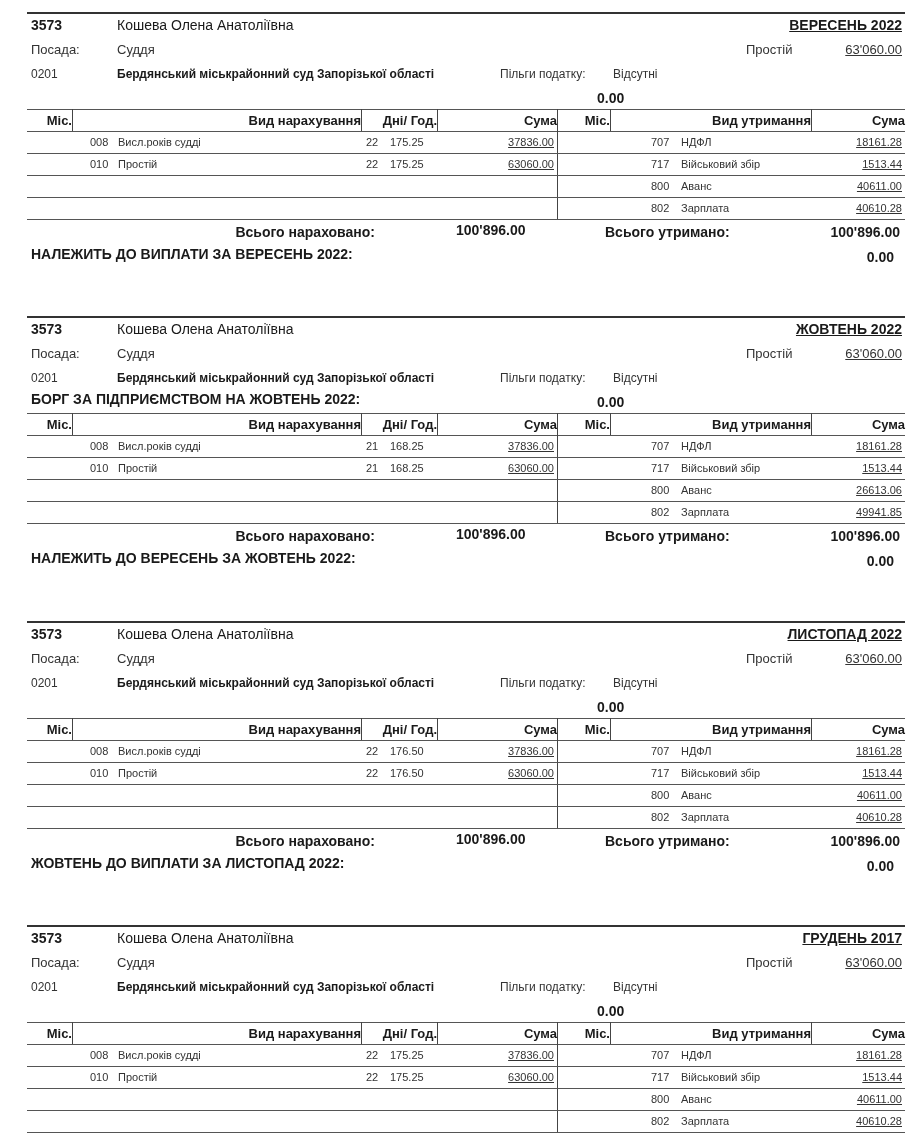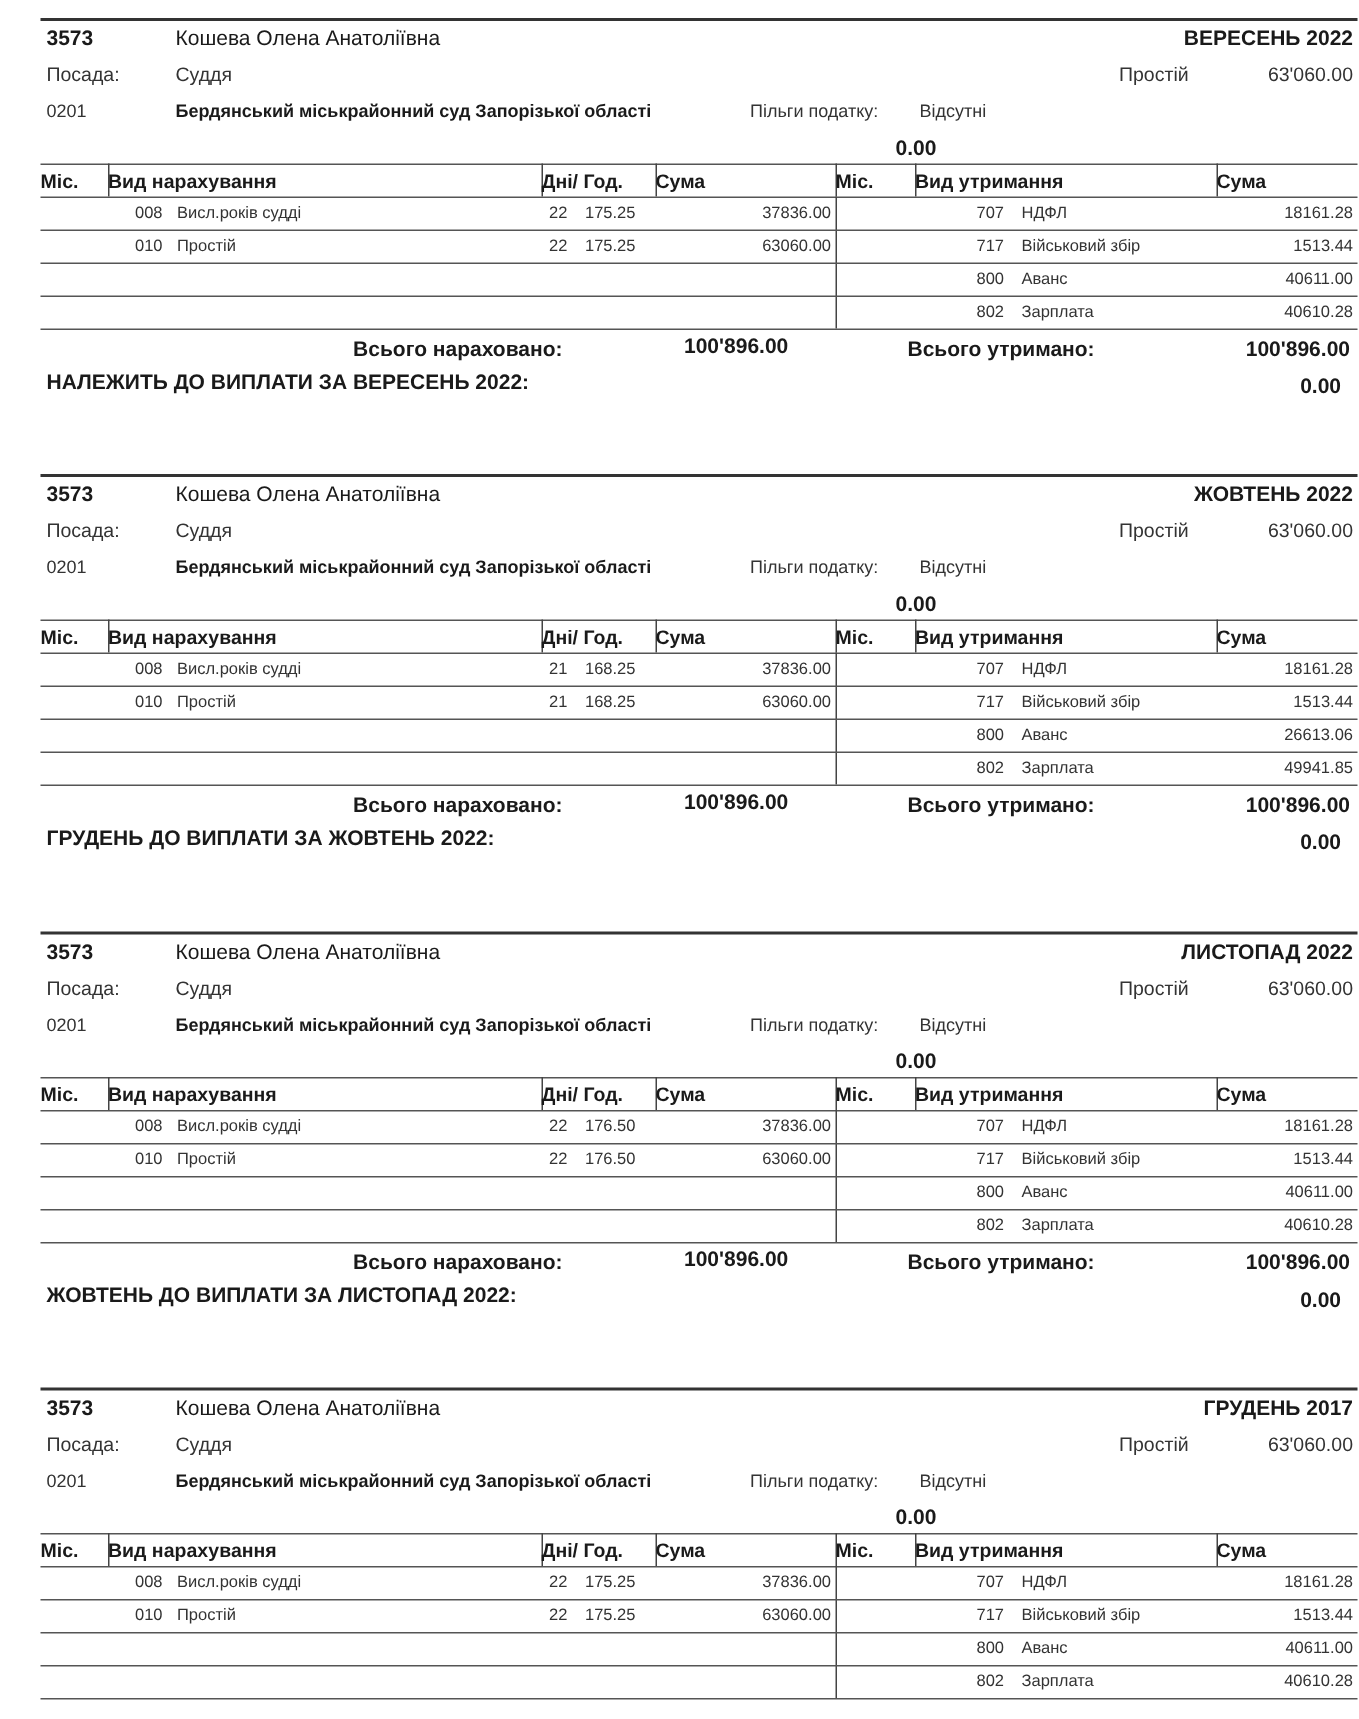--- a/index.html
+++ b/index.html
@@ -10,22 +10,22 @@
   .block { position: absolute; left: 0; width: 906px; height: 300px; }
   .abs { position: absolute; white-space: nowrap; }
   .topline { position: absolute; left: 27px; width: 878px; top: 0; height: 0; border-top: 2px solid #333; }
   .b { font-weight: bold; }
   .f14 { font-size: 14px; }
   .f13 { font-size: 13px; }
   .f12 { font-size: 12px; }
   .f11 { font-size: 11px; color: #333; }
   .hline { position: absolute; height: 0; border-top: 1.5px solid #555; }
   .vline { position: absolute; width: 0; border-left: 1px solid #444; }
-  .right { text-align: right; }
-  .center { text-align: left; }
+  .right { text-align: right; text-decoration: underline; }
+  .center { text-align: right; }
 </style>
 </head>
 <body>
 
 <div id="doc">
   <div class="block" style="top: 12px;">
     <div class="topline"></div>
 
     <div class="abs b f14" style="left:31px;top:5px;">3573</div>
     <div class="abs f14" style="left:117px;top:5px;">Кошева Олена Анатоліївна</div>
@@ -109,20 +109,21 @@
     <div class="abs f13" style="left:31px;top:30px;color:#333;">Посада:</div>
     <div class="abs f13" style="left:117px;top:30px;color:#333;">Суддя</div>
     <div class="abs f13" style="left:746px;top:30px;color:#333;">Простій</div>
     <div class="abs f13 right" style="right:4px;top:30px;color:#333;">63'060.00</div>
 
     <div class="abs f12" style="left:31px;top:55px;color:#333;">0201</div>
     <div class="abs f12 b" style="left:117px;top:55px;">Бердянський міськрайонний суд Запорізької області</div>
     <div class="abs f12" style="left:500px;top:55px;color:#333;">Пільги податку:</div>
     <div class="abs f12" style="left:613px;top:55px;color:#333;">Відсутні</div>
 
+    <div class="abs f14" style="left:31px;top:75px;font-weight:600;">БОРГ ЗА ПІДПРИЄМСТВОМ НА ЖОВТЕНЬ 2022:</div>
     <div class="abs f14 b" style="left:597px;top:78px;">0.00</div>
 
     <div class="hline" style="left:27px;width:878px;top:97px;"></div>
     <div class="vline" style="left:72px;top:97px;height:22px;"></div>
     <div class="vline" style="left:361px;top:97px;height:22px;"></div>
     <div class="vline" style="left:437px;top:97px;height:22px;"></div>
     <div class="vline" style="left:557px;top:97px;height:22px;"></div>
     <div class="vline" style="left:610px;top:97px;height:22px;"></div>
     <div class="vline" style="left:811px;top:97px;height:22px;"></div>
     <div class="abs f13 b center" style="left:27px;width:45px;top:101px;">Міс.</div>
@@ -162,21 +163,21 @@
         <div class="abs f11" style="left:681px;top:190px;">Зарплата</div>
         <div class="abs f11 right" style="left:811px;width:91px;top:190px;">49941.85</div>
         <div class="hline" style="left:27px;width:878px;top:207px;"></div>
       </div>
 
     <div class="totals">
         <div class="abs f14" style="left:130px;width:245px;top:212px;text-align:right;font-weight:600;">Всього нараховано:</div>
         <div class="abs f14 b" style="left:456px;top:210px;">100'896.00</div>
         <div class="abs f14" style="left:605px;top:212px;font-weight:600;">Всього утримано:</div>
         <div class="abs f14 b" style="right:6px;top:212px;">100'896.00</div>
-        <div class="abs f14" style="left:31px;top:234px;font-weight:600;">ГРУДЕНЬ ДО ВИПЛАТИ ЗА ЖОВТЕНЬ 2022:</div>
+        <div class="abs f14" style="left:31px;top:234px;font-weight:600;">НАЛЕЖИТЬ ДО ВЕРЕСЕНЬ ЗА ЖОВТЕНЬ 2022:</div>
         <div class="abs f14 b" style="right:12px;top:237px;">0.00</div>
       </div>
   </div>
 
   <div class="block" style="top: 621px;">
     <div class="topline"></div>
 
     <div class="abs b f14" style="left:31px;top:5px;">3573</div>
     <div class="abs f14" style="left:117px;top:5px;">Кошева Олена Анатоліївна</div>
     <div class="abs b f14 right" style="right:4px;top:5px;">ЛИСТОПАД 2022</div>

